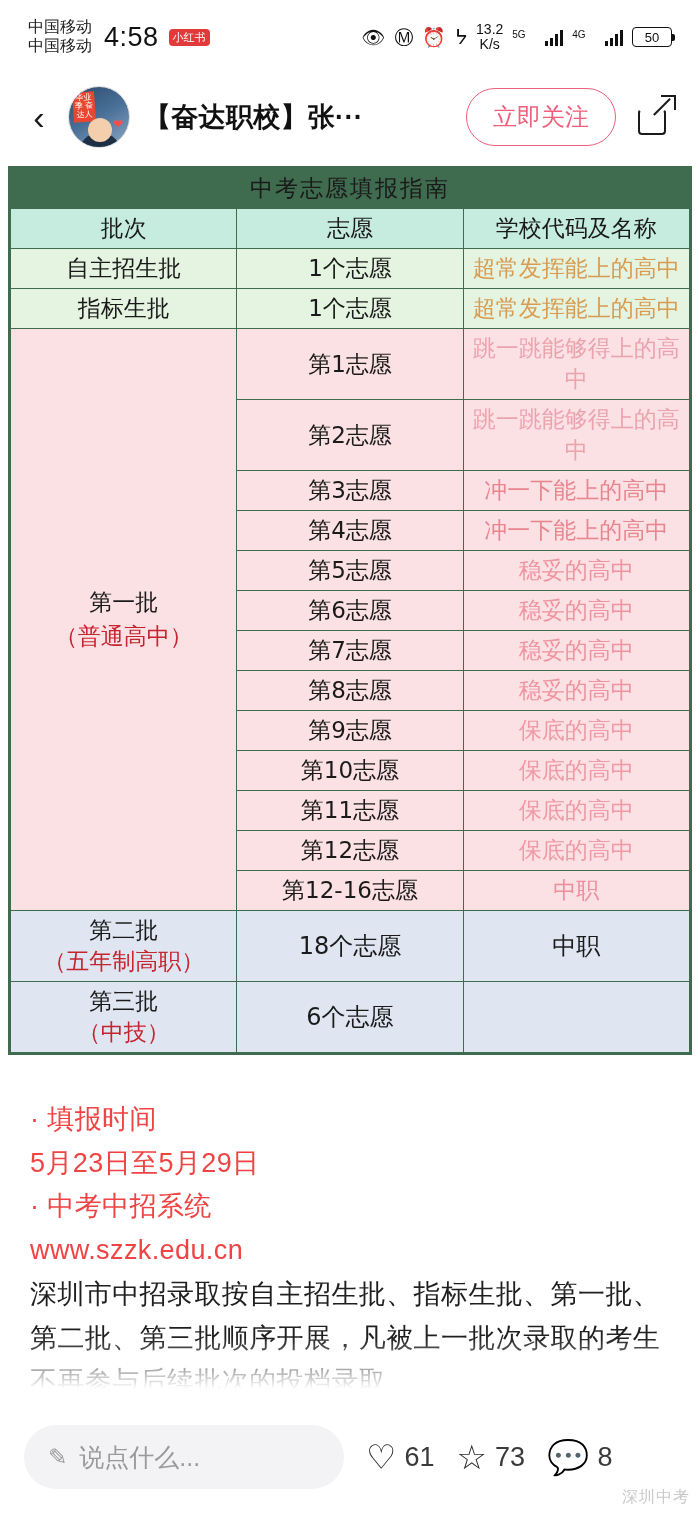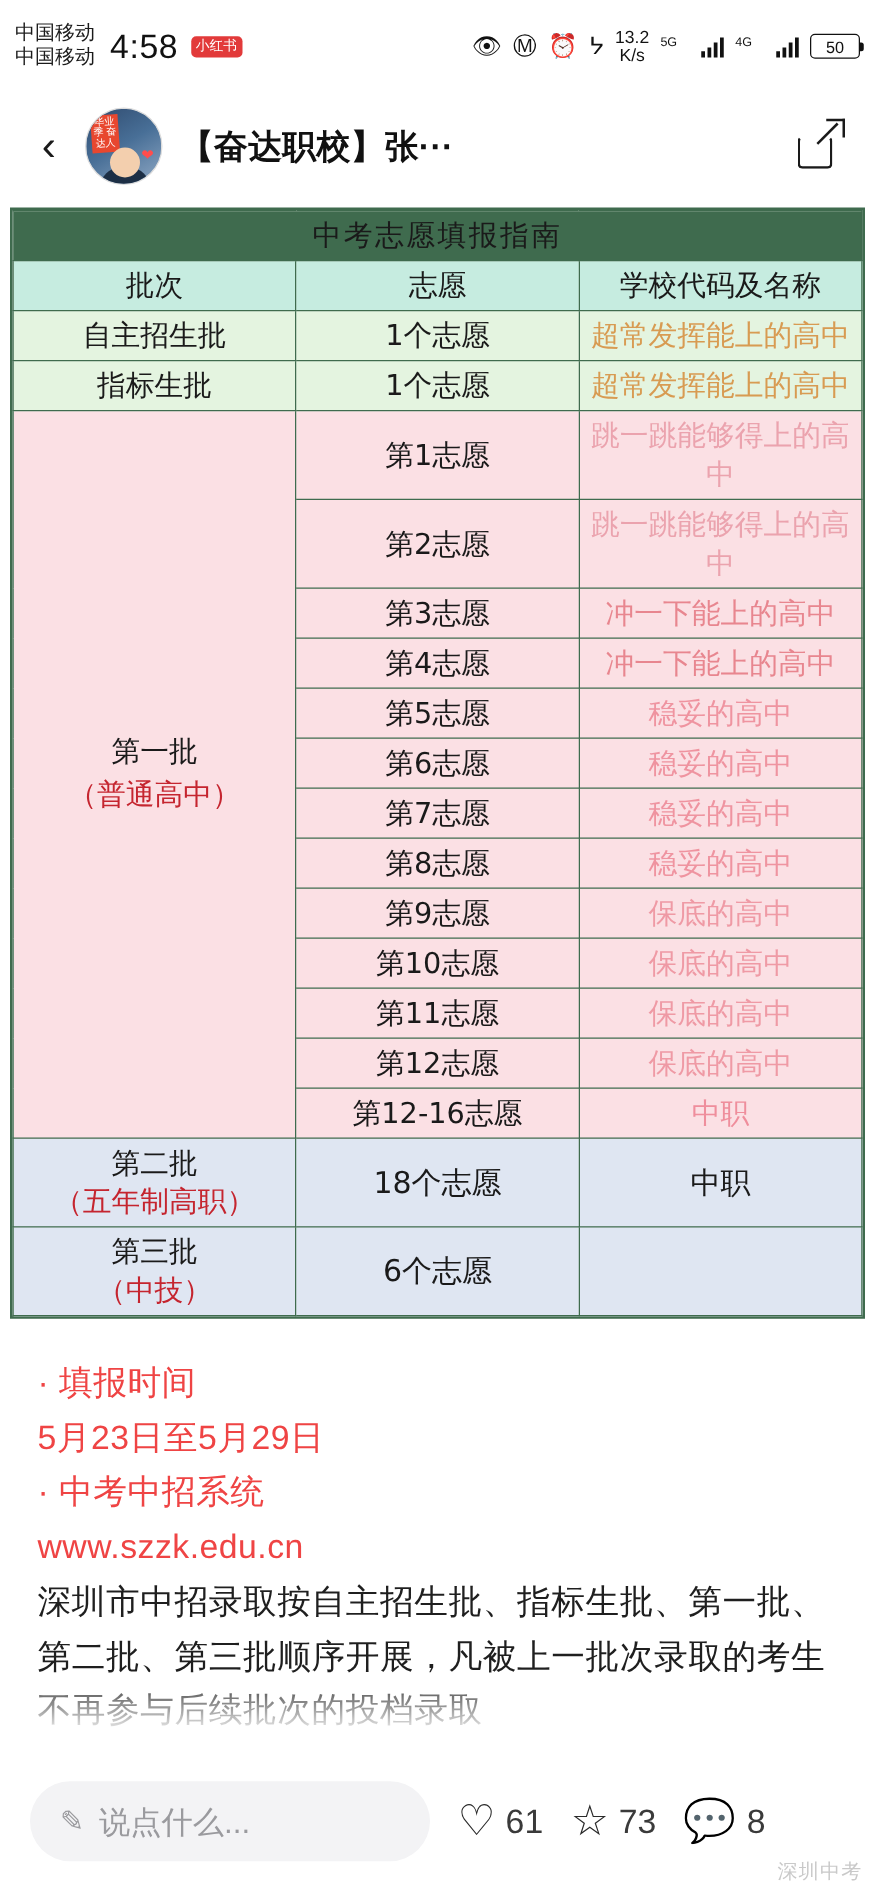--- a/index.html
+++ b/index.html
@@ -13,21 +13,21 @@
     position: relative;
     width: 700px; height: 1516px;
     background: #ffffff;
   }
 
   
   .statusbar {
     height: 74px;
     display: flex;
     align-items: center;
-    padding: 0 12px;
+    padding: 0 28px;
     font-size: 17px;
     color: #111;
     justify-content: center;
   }
   .carrier {
     display: flex;
     flex-direction: column;
     justify-content: center;
     line-height: 1.18;
     font-size: 16px;
@@ -169,21 +169,21 @@
   }
   .share-icon .arrow::after {
     content: ""; position: absolute; right: -2px; top: -2px;
     width: 13px; height: 13px;
     border-top: 2.4px solid #1a1a1a;
     border-right: 2.4px solid #1a1a1a;
   }
 
   
   .table-card {
-    margin: 6px 8px 4px 8px;
+    margin: 6px 8px 17px 8px;
     border: 2px solid #3f6b4e;
     background: #fff;
   }
   table.guide {
     border-collapse: collapse;
     width: 100%;
     table-layout: fixed;
   }
   table.guide td, table.guide th {
     border: 1.4px solid #3f6b4e;
@@ -344,20 +344,21 @@
 
   <div class="navbar">
     <div class="backarrow">‹</div>
     <div class="avatar">
       <div class="av-banner">毕业季 奋达人</div>
       <div class="av-body"></div>
       <div class="av-face"></div>
       <div class="av-heart">❤</div>
     </div>
     <div class="nav-title">【奋达职校】张···</div>
+    <div class="follow-btn">立即关注</div>
     <div class="share-icon">
       <span class="sq"></span>
       <span class="arrow"></span>
     </div>
   </div>
 
   <div class="table-card">
     <table class="guide">
       <tbody>
           <tr class="thead-row">

